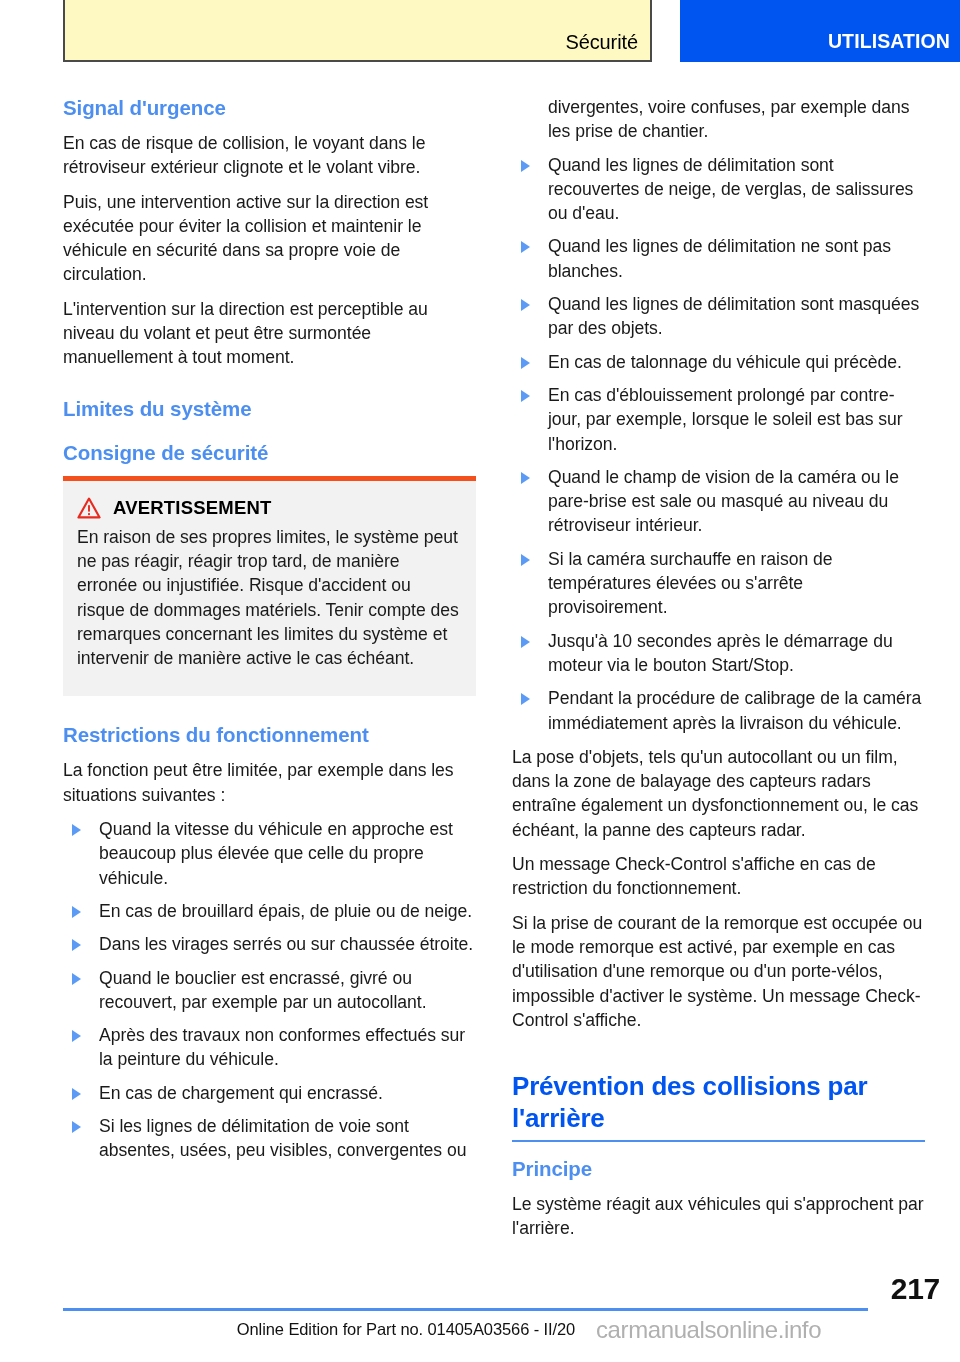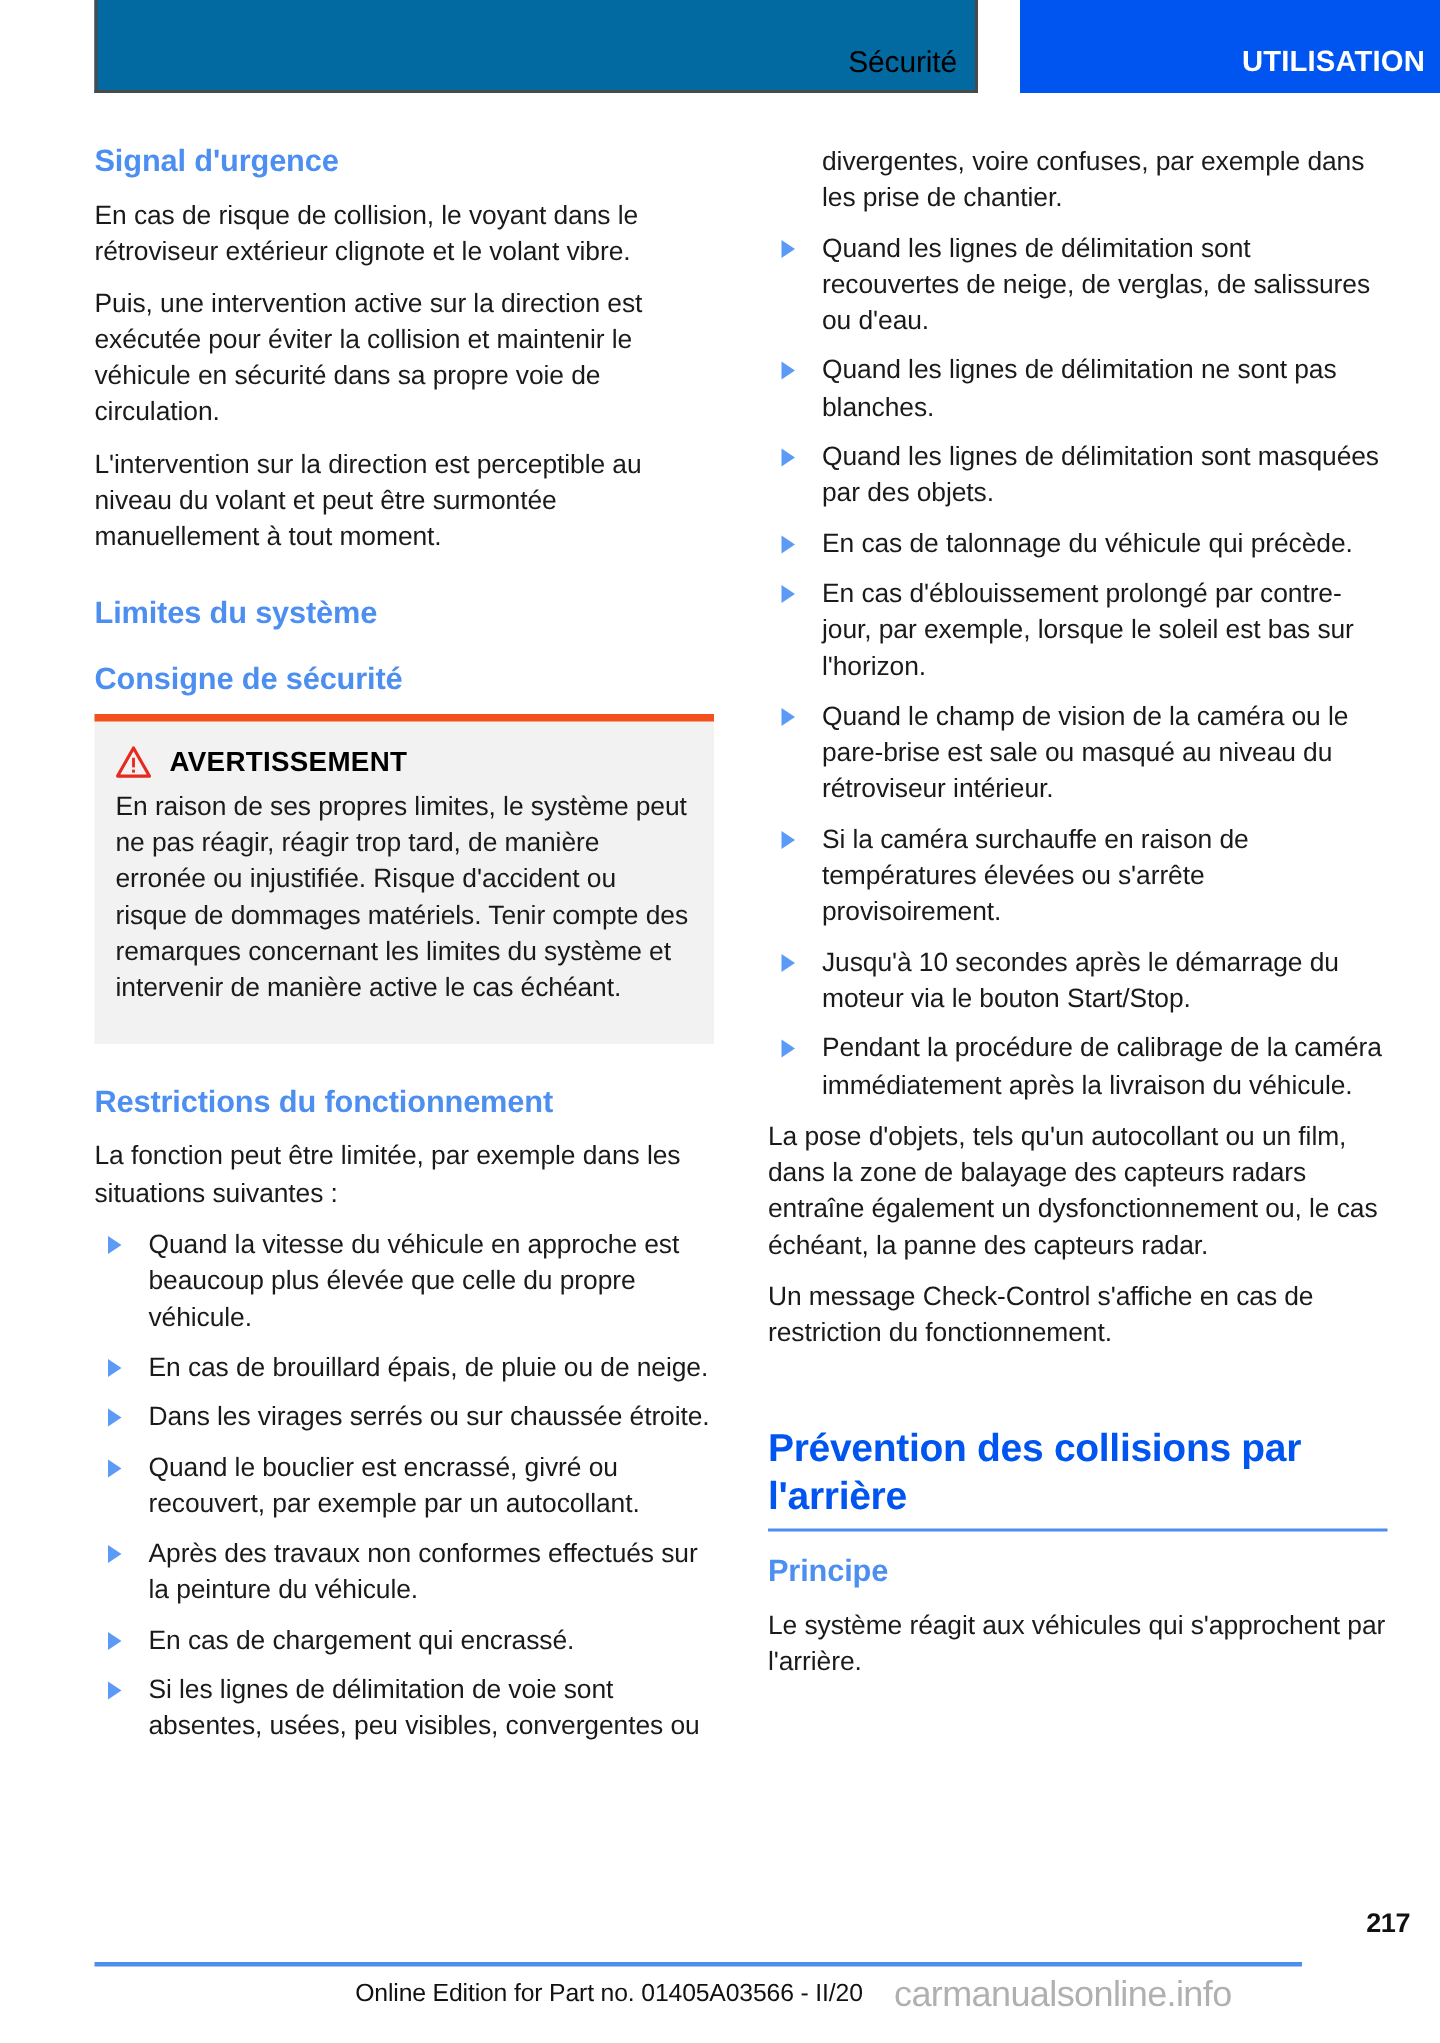--- a/index.html
+++ b/index.html
@@ -29,21 +29,21 @@
   .header-box {
     position: absolute;
     left: 63px;
     top: 0px;
     width: 589px;
     height: 62px;
     border-left: 2px solid #4a4a4a;
     border-right: 2px solid #4a4a4a;
     border-bottom: 2px solid #4a4a4a;
     box-sizing: border-box;
-    background: #0369a1;
+    background: #fef9c3;
   }
   .header-chapter {
     position: absolute;
     right: 12px;
     bottom: 6px;
     font-size: 20px;
     font-weight: 400;
     color: #000000;
     letter-spacing: -0.1px;
   }
@@ -186,21 +186,21 @@
     left: 63px;
     top: 36px;
     width: 805px;
     height: 0;
     border-top: 3px solid #4d8ff0;
   }
   .page-number {
     position: absolute;
     right: 20px;
     top: 0px;
-    font-size: 18px;
+    font-size: 30px;
     font-weight: 700;
     color: #111111;
     letter-spacing: -0.3px;
   }
   .footer-edition {
     position: absolute;
     left: 0;
     top: 48px;
     width: 812px;
     text-align: center;
@@ -342,20 +342,21 @@
       <span class="bullet-tri"></span>
       <span>Pendant la procédure de calibrage de la caméra immédiatement après la livraison du véhicule.</span>
     </li>
   </ul>
 
   <div class="sp-para"></div>
   <p class="body-text">La pose d'objets, tels qu'un autocollant ou un film, dans la zone de balayage des capteurs radars entraîne également un dysfonctionnement ou, le cas échéant, la panne des capteurs radar.</p>
   <div class="sp-para"></div>
   <p class="body-text">Un message Check-Control s'affiche en cas de restriction du fonctionnement.</p>
   <div class="sp-para"></div>
+  <p class="body-text">Si la prise de courant de la remorque est occupée ou le mode remorque est activé, par exemple en cas d'utilisation d'une remorque ou d'un porte-vélos, impossible d'activer le système. Un message Check-Control s'affiche.</p>
 
   <div style="height:38px"></div>
 
   <h1 class="sec-title">Prévention des collisions par l'arrière</h1>
   <hr class="h1-rule">
 
   <div class="sp-after-h1"></div>
 
   <h2 class="sub-title">Principe</h2>
   <div class="sp-after-h2"></div>

